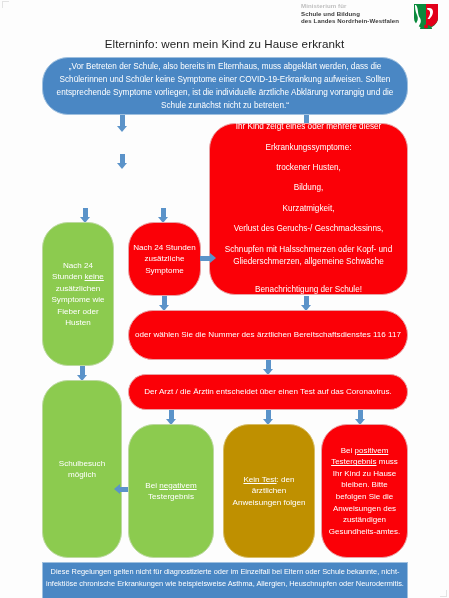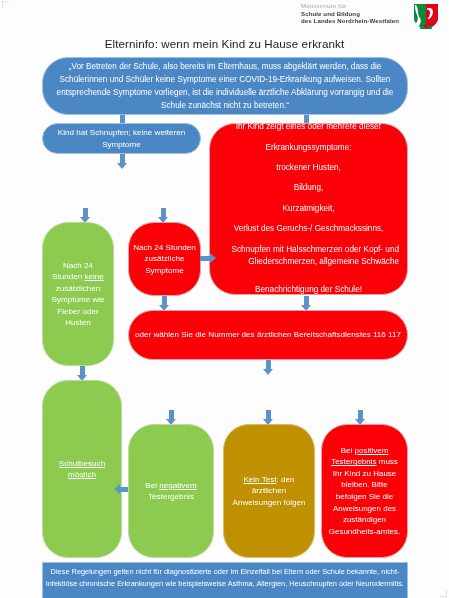--- a/index.html
+++ b/index.html
@@ -95,23 +95,20 @@
 
   <div class="arrow" style="left:116px;top:115px;width:12px;height:18px;">
     <div class="ashaft" style="left:3.5px;top:0;width:5px;height:12px;"></div>
     <div class="ahead-d" style="left:1px;top:11px;"></div>
   </div>
   <div class="arrow" style="left:300px;top:115px;width:12px;height:18px;">
     <div class="ashaft" style="left:3.5px;top:0;width:5px;height:12px;"></div>
     <div class="ahead-d" style="left:1px;top:11px;"></div>
   </div>
 
-  <div class="box blue" style="left:42px;top:123px;width:159px;height:31px;">
-    <span>Kind hat Schnupfen; keine weiteren Symptome</span>
-  </div>
 
   <div class="arrow" style="left:116px;top:154px;width:12px;height:16px;">
     <div class="ashaft" style="left:3.5px;top:0;width:5px;height:10px;"></div>
     <div class="ahead-d" style="left:1px;top:9px;"></div>
   </div>
 
 
   <div class="arrow" style="left:79px;top:208px;width:12px;height:16px;">
     <div class="ashaft" style="left:3.5px;top:0;width:5px;height:10px;"></div>
     <div class="ahead-d" style="left:1px;top:9px;"></div>
@@ -121,21 +118,21 @@
     <div class="ahead-d" style="left:1px;top:9px;"></div>
   </div>
 
   <div class="box red" style="left:209px;top:123px;width:199px;height:172px;flex-direction:column;line-height:12.4px;font-size:8.2px;">
     <div>Ihr Kind zeigt eines oder mehrere dieser</div>
     <div>Erkrankungssymptome:</div>
     <div>trockener Husten,</div>
     <div>Bildung,</div>
     <div>Kurzatmigkeit,</div>
     <div>Verlust des Geruchs-/ Geschmackssinns,</div>
-    <div style="padding:0 4px;text-align:right;">Schnupfen mit Halsschmerzen oder Kopf- und Gliederschmerzen, allgemeine Schwäche</div>
+    <div style="padding:0 4px;">Schnupfen mit Halsschmerzen oder Kopf- und Gliederschmerzen, allgemeine Schwäche</div>
     <div style="height:10px;"></div>
     <div>Benachrichtigung der Schule!</div>
   </div>
 
   <div class="box green" style="left:42px;top:222px;width:72px;height:144px;">
     <span>
       <span>Nach 24 Stunden </span><u>keine</u><span> zusätzlichen Symptome wie Fieber oder Husten</span>
     </span>
   </div>
 
@@ -163,35 +160,38 @@
 
   <div class="arrow" style="left:76px;top:366px;width:12px;height:16px;">
     <div class="ashaft" style="left:3.5px;top:0;width:5px;height:10px;"></div>
     <div class="ahead-d" style="left:1px;top:9px;"></div>
   </div>
   <div class="arrow" style="left:262px;top:360px;width:12px;height:16px;">
     <div class="ashaft" style="left:3.5px;top:0;width:5px;height:10px;"></div>
     <div class="ahead-d" style="left:1px;top:9px;"></div>
   </div>
 
+  <div class="box red" style="left:128px;top:374px;width:280px;height:36px;">
+    <span>Der Arzt / die Ärztin entscheidet über einen Test auf das Coronavirus.</span>
+  </div>
 
   <div class="arrow" style="left:165px;top:410px;width:12px;height:16px;">
     <div class="ashaft" style="left:3.5px;top:0;width:5px;height:10px;"></div>
     <div class="ahead-d" style="left:1px;top:9px;"></div>
   </div>
   <div class="arrow" style="left:262px;top:410px;width:12px;height:16px;">
     <div class="ashaft" style="left:3.5px;top:0;width:5px;height:10px;"></div>
     <div class="ahead-d" style="left:1px;top:9px;"></div>
   </div>
   <div class="arrow" style="left:354px;top:410px;width:12px;height:16px;">
     <div class="ashaft" style="left:3.5px;top:0;width:5px;height:10px;"></div>
     <div class="ahead-d" style="left:1px;top:9px;"></div>
   </div>
 
-  <div class="box green" style="left:42px;top:380px;width:80px;height:178px;text-decoration:underline;">
+  <div class="box green" style="left:42px;top:380px;width:80px;height:178px;">
     <span>Schulbesuch möglich</span>
   </div>
 
   <div class="arrow" style="left:114px;top:483px;width:16px;height:12px;">
     <div class="ashaft" style="left:5px;top:3.5px;width:11px;height:5px;"></div>
     <div class="ahead-l" style="left:0;top:1px;"></div>
   </div>
 
   <div class="box green" style="left:128px;top:424px;width:86px;height:134px;">
     <span>

